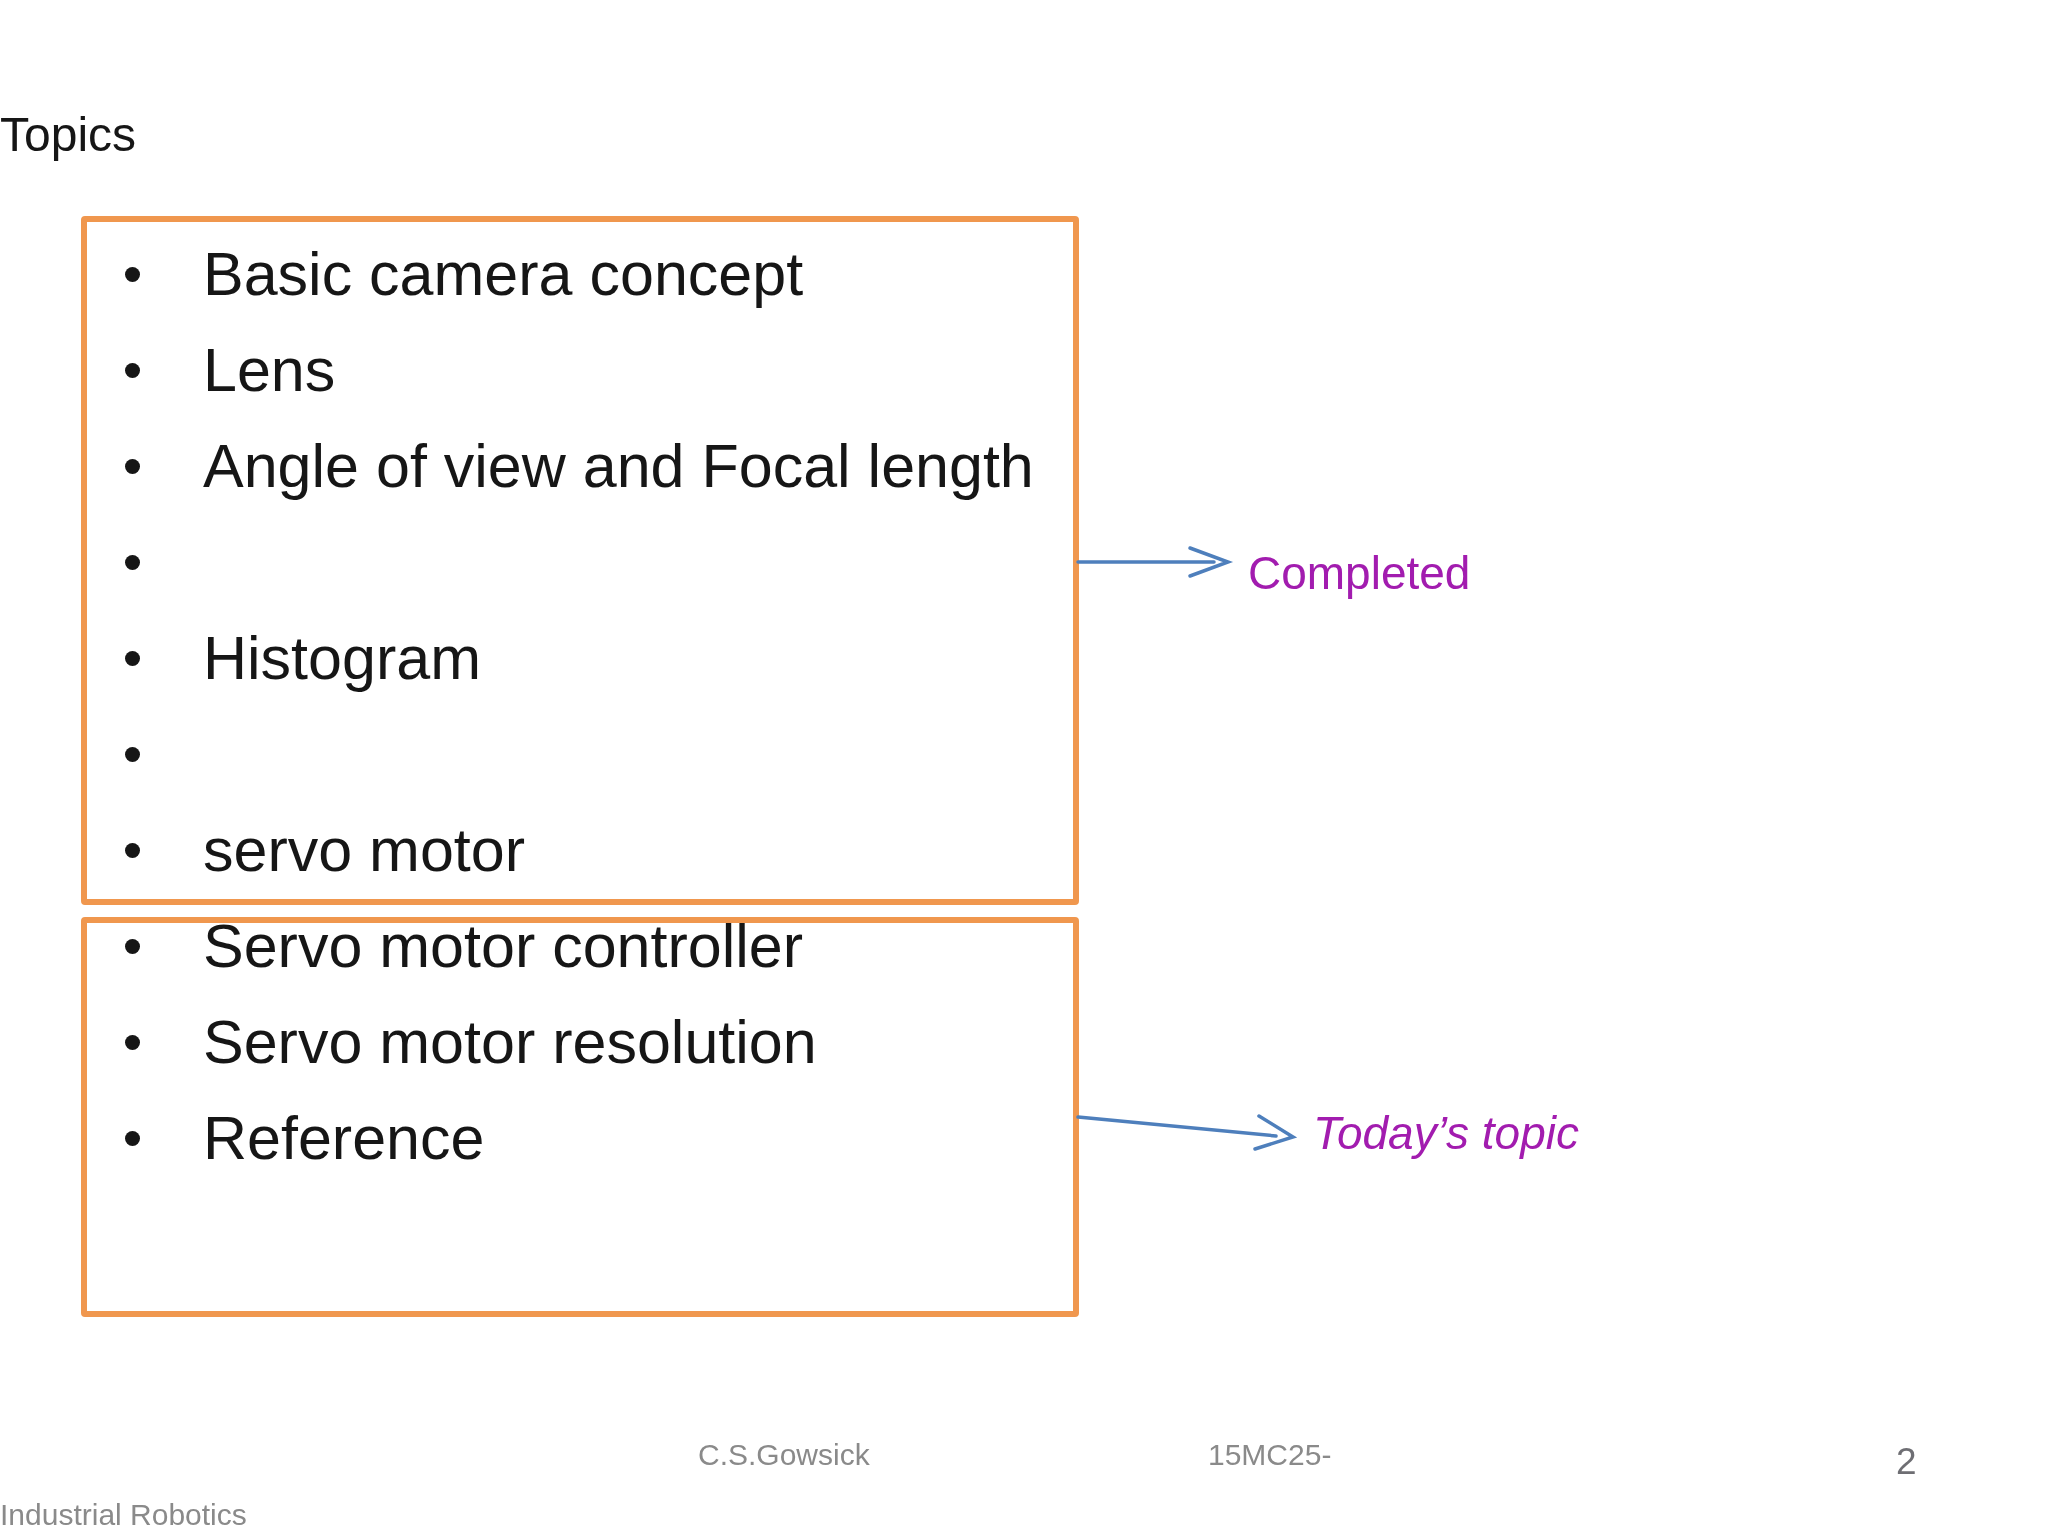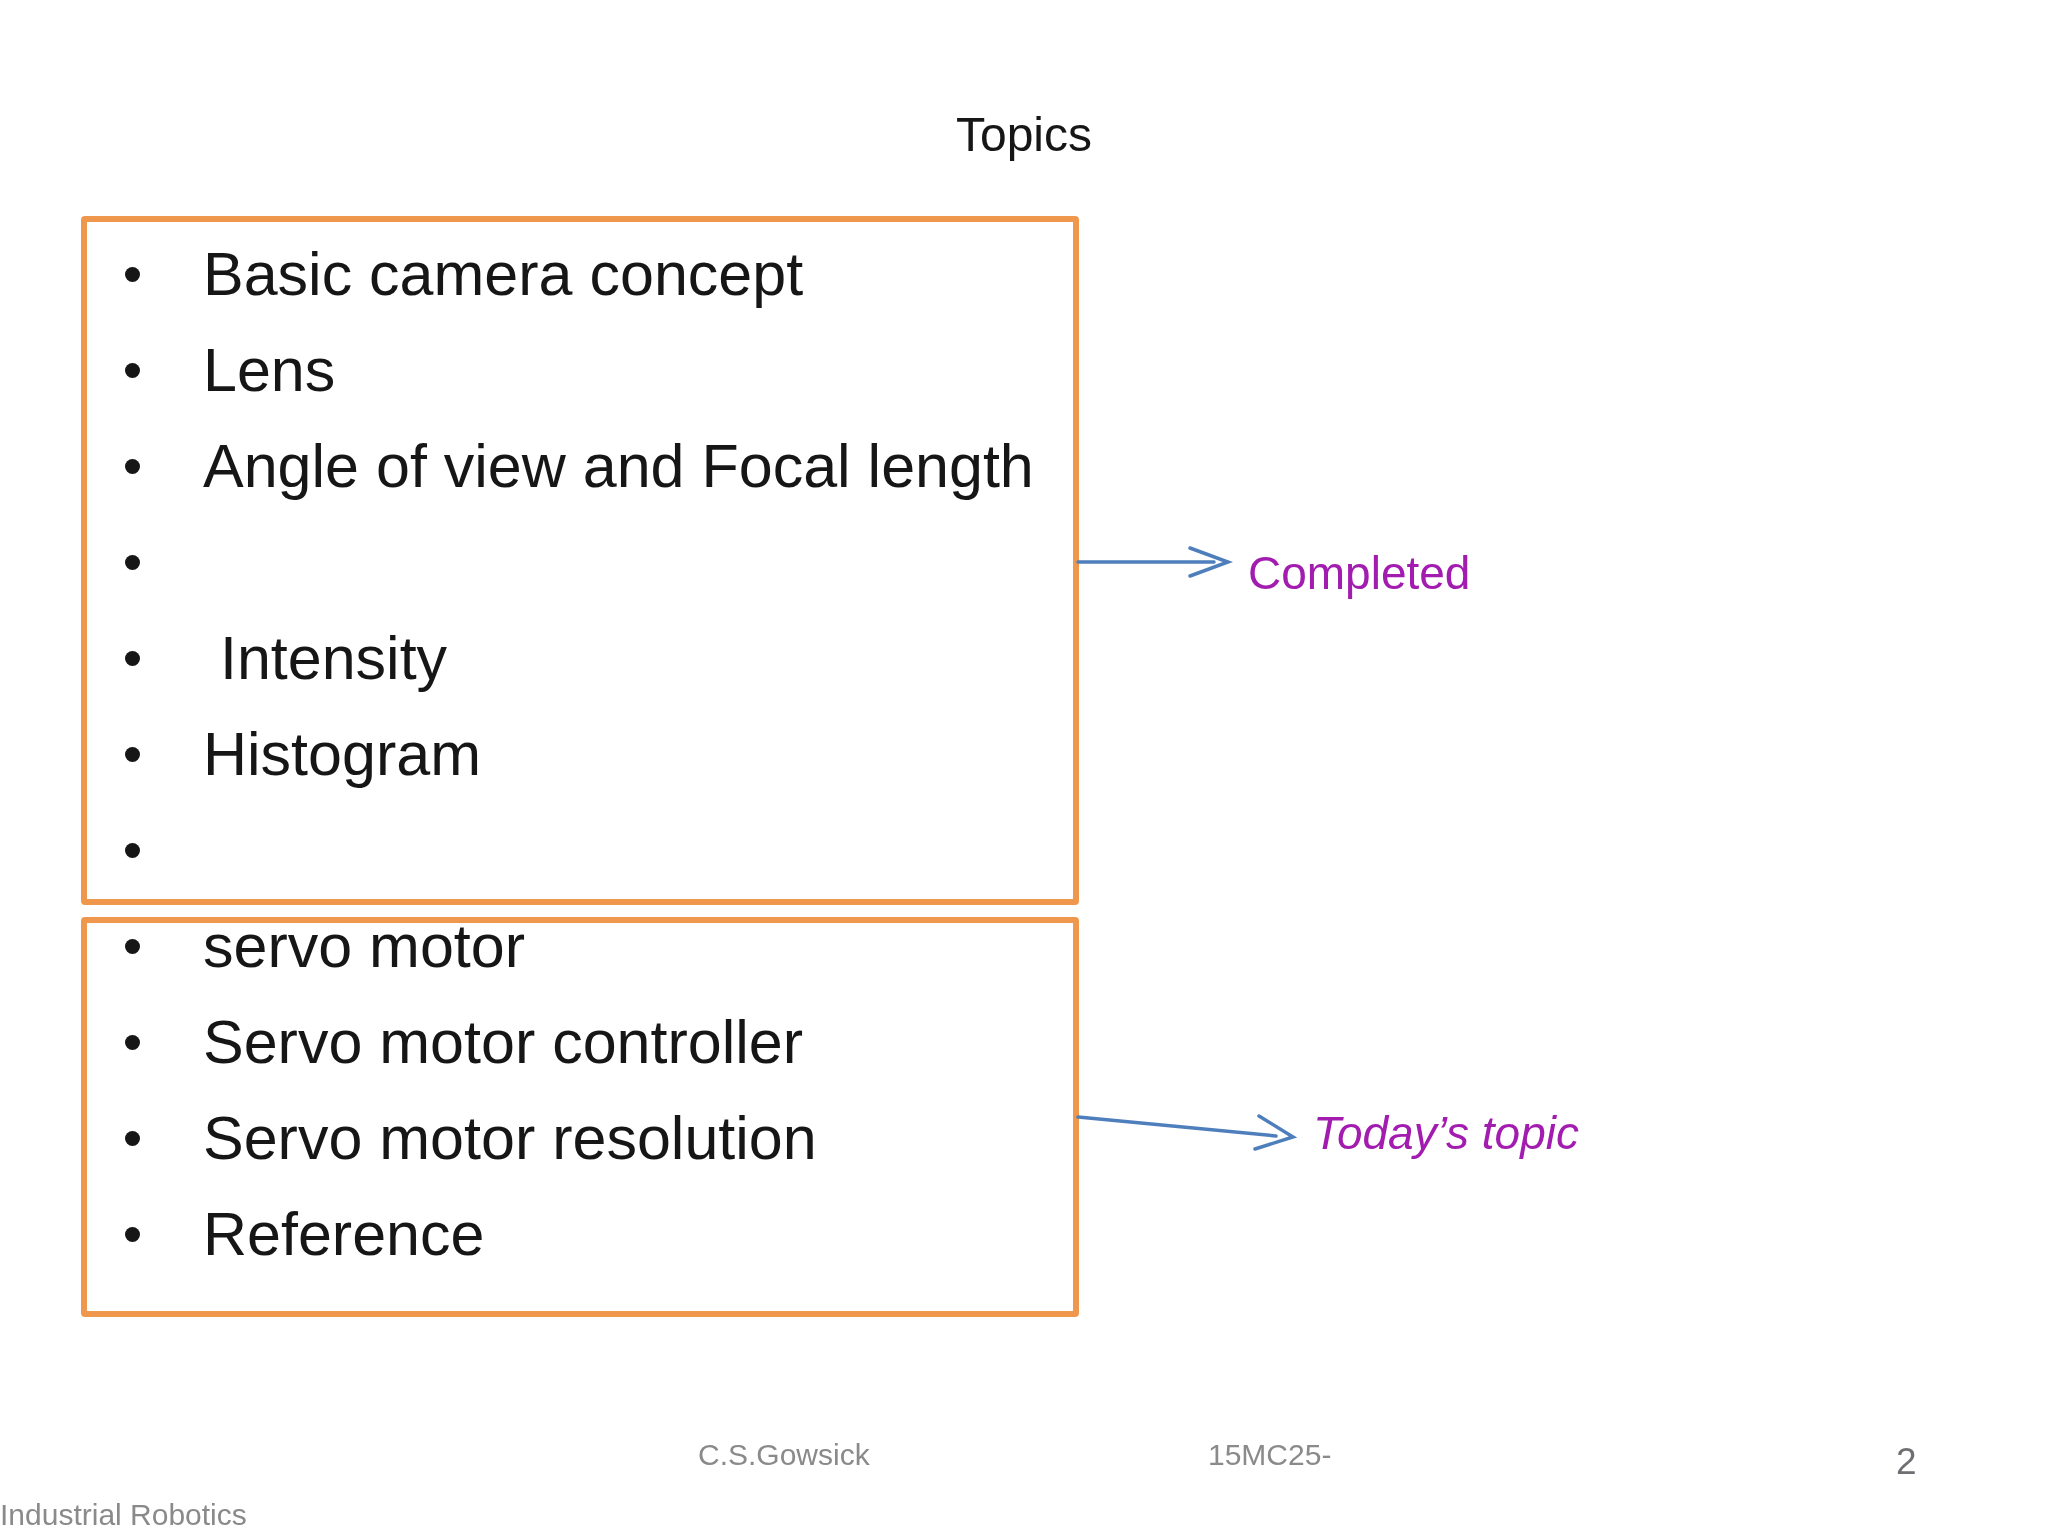--- a/index.html
+++ b/index.html
@@ -11,21 +11,20 @@
     font-family: "Liberation Sans", sans-serif;
     color: #161616;
     overflow: hidden;
   }
 
   .slide-title {
     position: absolute;
     top: 106px;
     left: 0;
     width: 2048px;
-    text-align: center;
     font-size: 48px;
     line-height: 1.2;
     color: #161616;
     z-index: 3;
   }
 
   .topic-box {
     position: absolute;
     box-sizing: border-box;
     border: 6px solid #F0974E;
@@ -113,21 +112,20 @@
 
   <div class="topic-box box-completed"></div>
 
   <div class="topic-box box-today"></div>
 
   <ul class="topics-list">
       <li><span class="bullet-dot"></span><span>Basic camera concept</span></li>
       <li><span class="bullet-dot"></span><span>Lens</span></li>
       <li><span class="bullet-dot"></span><span>Angle of view and Focal length</span></li>
       <li><span class="bullet-dot"></span></li>
-      <li><span class="bullet-dot"></span><span> Intensity</span></li>
       <li><span class="bullet-dot"></span><span>Histogram</span></li>
       <li><span class="bullet-dot"></span></li>
       <li><span class="bullet-dot"></span><span>servo motor</span></li>
       <li><span class="bullet-dot"></span><span>Servo motor controller</span></li>
       <li><span class="bullet-dot"></span><span>Servo motor resolution</span></li>
       <li><span class="bullet-dot"></span><span>Reference</span></li>
     </ul>
 
   <svg class="arrow-svg arrow-completed" width="160" height="40" viewBox="0 0 160 40">
     <path d="M2 20 H138"></path>

